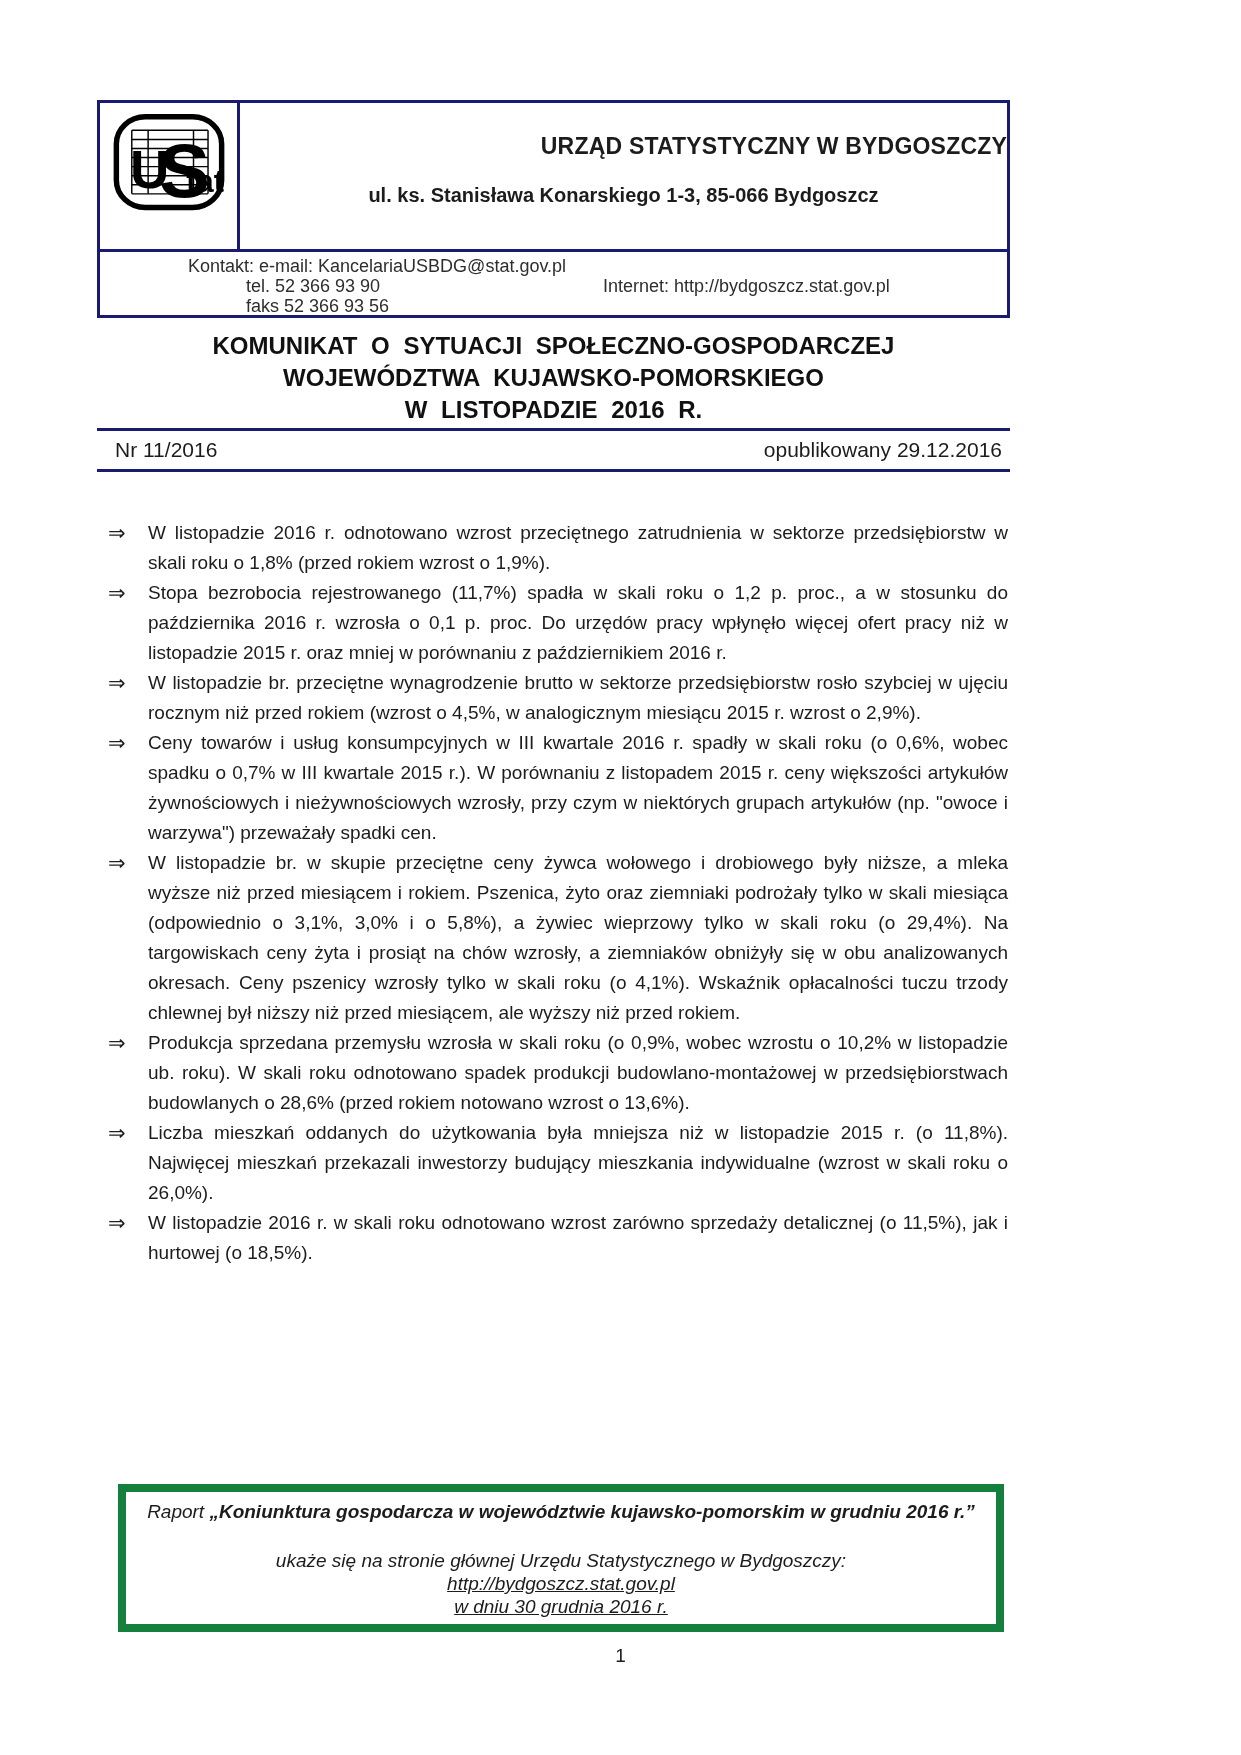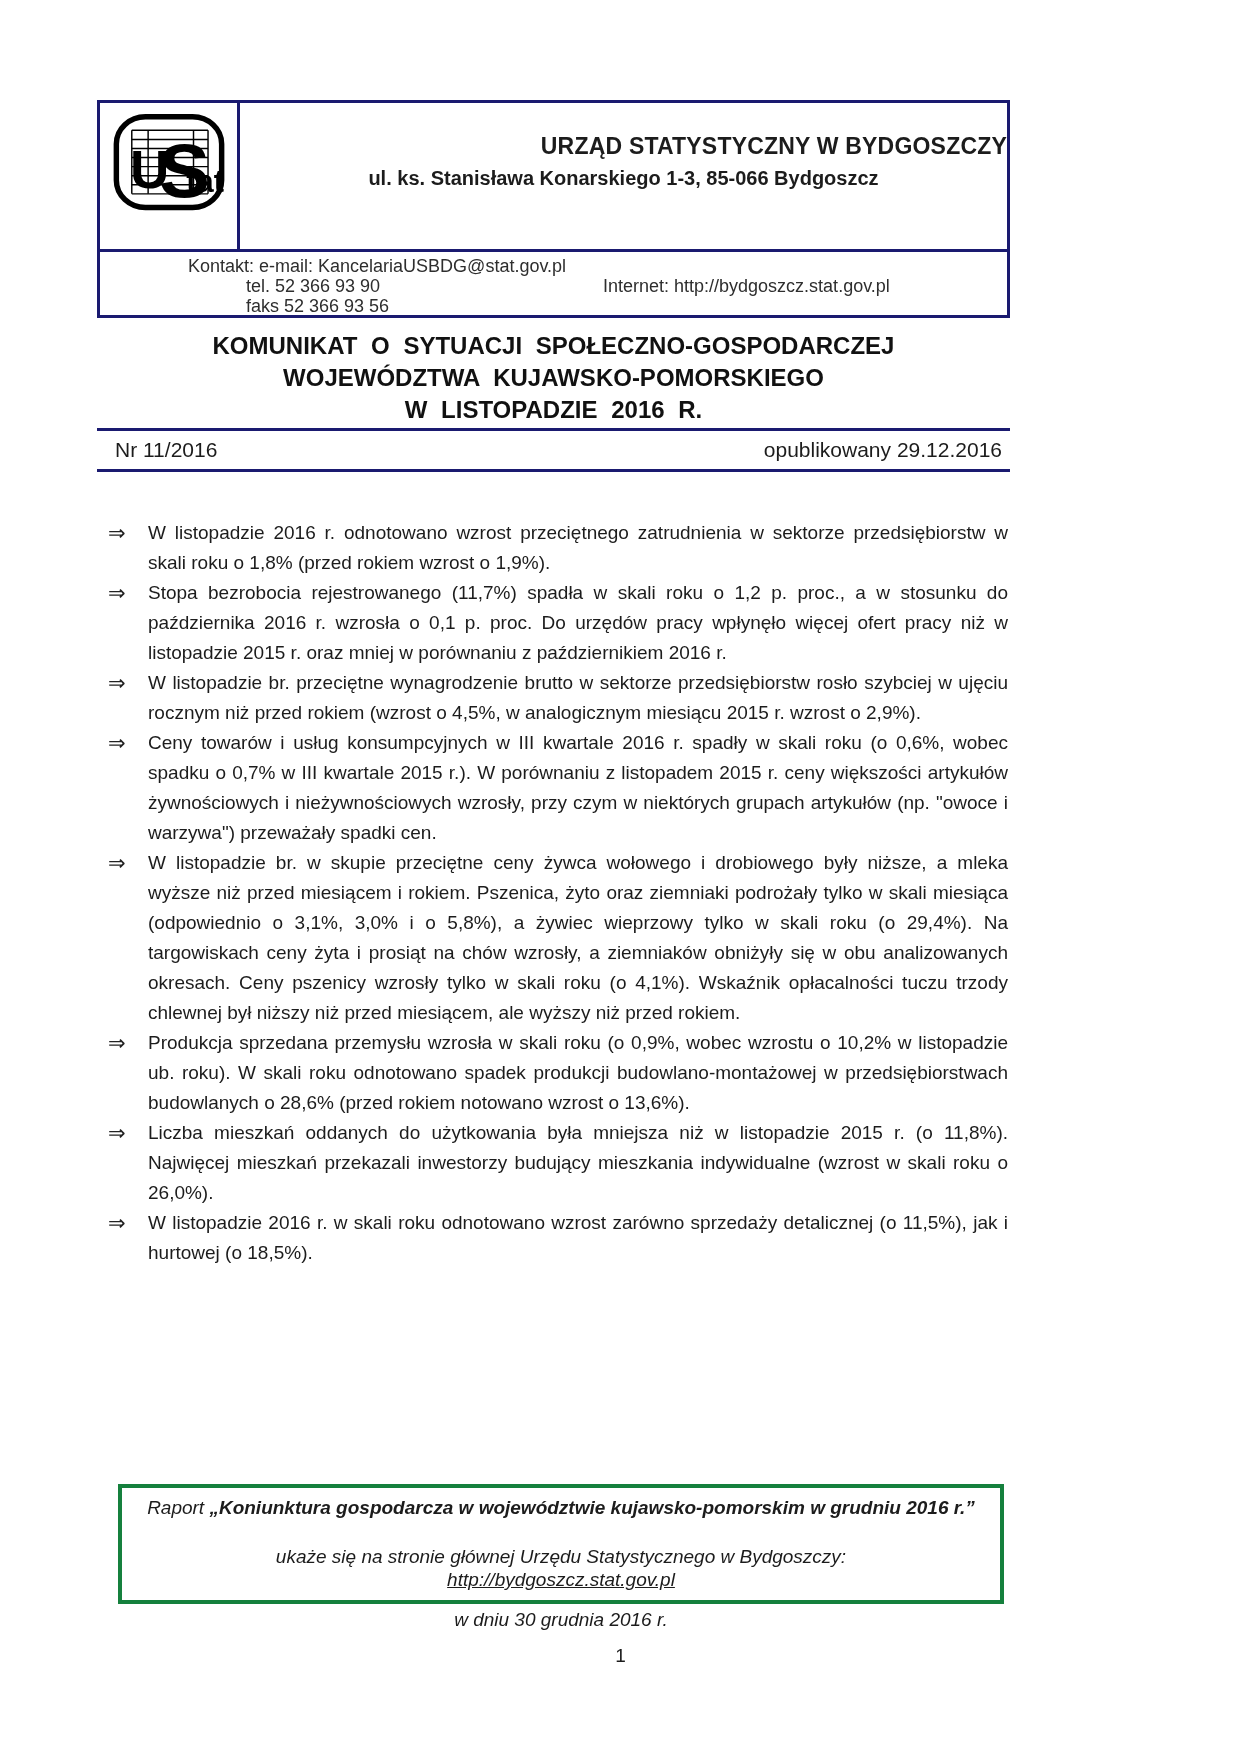--- a/index.html
+++ b/index.html
@@ -32,21 +32,21 @@
     justify-content: center;
     padding-top: 6px;
     box-sizing: border-box;
   }
   .office-cell {
     flex: 1;
     text-align: center;
     padding-top: 30px;
   }
   .office-name { font-size: 23px; font-weight: bold; letter-spacing: 0.2px; text-align: right; }
-  .office-address { font-size: 20px; font-weight: bold; margin-top: 7px; }
+  .office-address { font-size: 20px; font-weight: bold; margin-top: 24px; }
   .contact-box {
     border: 3px solid #1a1a70;
     border-top: none;
     position: relative;
     height: 63px;
     font-size: 18px;
     color: #2e2e2e;
   }
   .contact-left { position: absolute; left: 88px; top: 4px; line-height: 20px; }
   .contact-left .indent { padding-left: 58px; }
@@ -106,32 +106,32 @@
     font-size: 19px;
     line-height: 30px;
     text-align: justify;
     color: #1c1c1c;
   }
   
   .report-box {
     position: absolute;
     left: 118px; top: 1484px;
     width: 886px;
-    height: 120px;
-    border: 4px solid #15803d;
+    height: 148px;
+    border: 8px solid #15803d;
     text-align: center;
     font-style: italic;
     font-size: 19px;
     box-sizing: border-box;
   }
   .rb-line1 { margin-top: 9px; }
   .rb-title { font-weight: bold; }
   .rb-line2 { margin-top: 27px; }
   .rb-link  { font-weight: normal; text-decoration: underline; margin-top: 1px; }
-  .rb-date  { margin-top: 18px; }
+  .rb-date  { margin-top: 1px; text-decoration: underline; }
   
   .page-number {
     position: absolute;
     left: 0; top: 1645px;
     width: 1241px;
     text-align: center;
     font-size: 19px;
     color: #1c1c1c;
   }
 </style>

